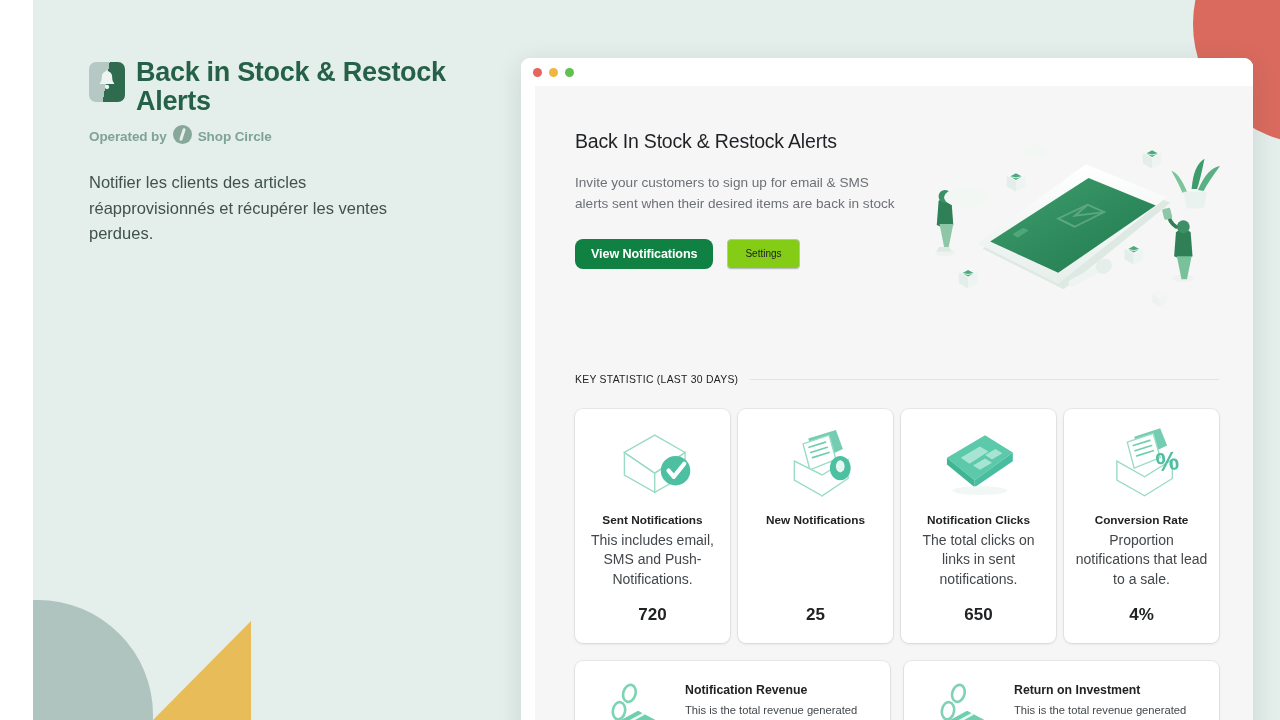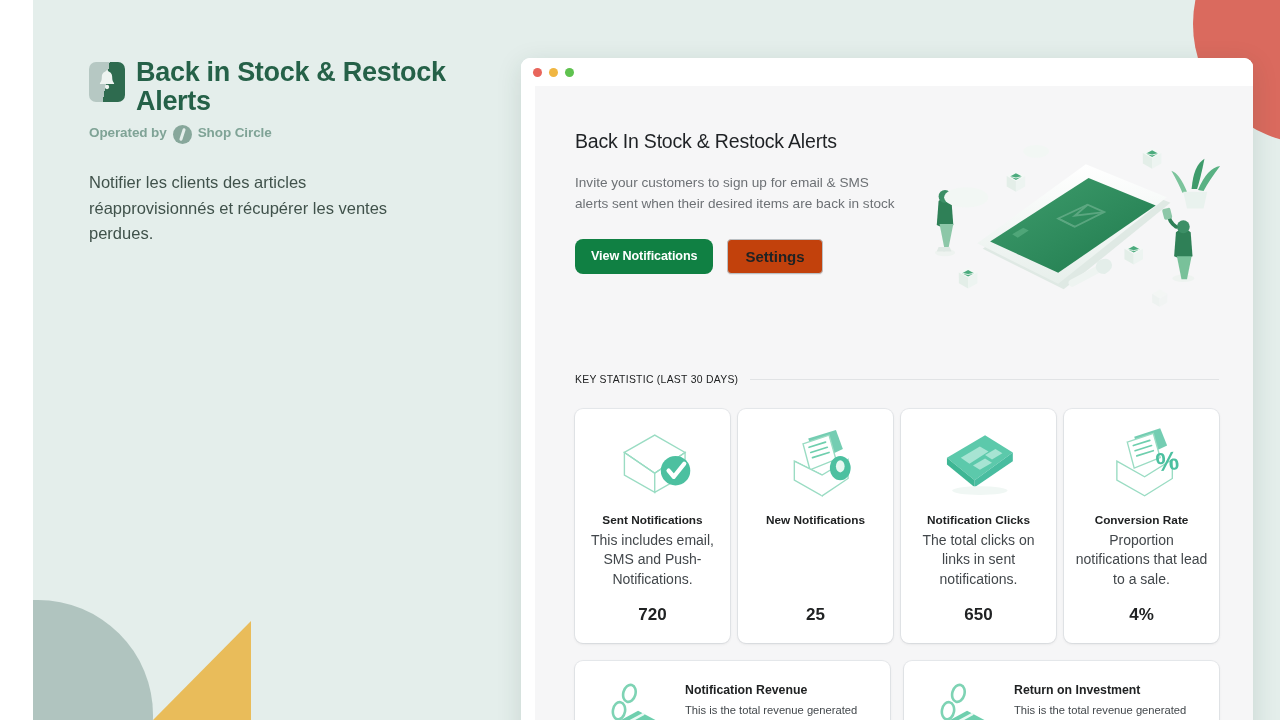--- a/index.html
+++ b/index.html
@@ -48,21 +48,21 @@
   }
   #app-icon .bell {
     position: absolute; left: 8px; top: 7px;
     width: 20px; height: 23px;
   }
   #brand-title {
     font-size: 27px; font-weight: 700; line-height: 1.08;
     color: #256148; letter-spacing: -0.3px;
   }
   #operated-row {
-    display: flex; align-items: flex-start; gap: 6px;
+    display: flex; align-items: flex-end; gap: 6px;
     margin-top: 9px; margin-left: 0px;
   }
   #operated-by-label, #shop-circle-label {
     font-size: 13.5px; font-weight: 600; color: #7fa396; letter-spacing: -0.1px;
   }
   #shop-circle-mark {
     width: 19px; height: 19px; border-radius: 50%;
     background: #87a79b; position: relative; flex: 0 0 auto;
   }
   #shop-circle-mark::after {
@@ -121,22 +121,22 @@
     color: #6d7175;
   }
   #hero-actions { margin-top: 24px; display: flex; gap: 14px; }
   #btn-view-notifications {
     background: #108043; color: #ffffff;
     font-size: 12.6px; font-weight: 600;
     padding: 8px 16px; border: none; border-radius: 8px;
     cursor: pointer; letter-spacing: -0.1px;
   }
   #btn-settings {
-    background: #c2410c; color: #202223;
-    font-size: 15px; font-weight: 700;
+    background: #84cc16; color: #202223;
+    font-size: 10px; font-weight: 400;
     padding: 8px 17px; border: 1px solid #babfc3; border-radius: 4px;
     cursor: pointer; box-shadow: 0 1px 0 rgba(0,0,0,0.05);
   }
   #hero-illustration {
     flex: 1 1 auto; height: 200px; position: relative;
     margin-left: 6px; margin-top: 4px;
   }
 
   
   #stats-section { padding: 44px 34px 0 40px; }

